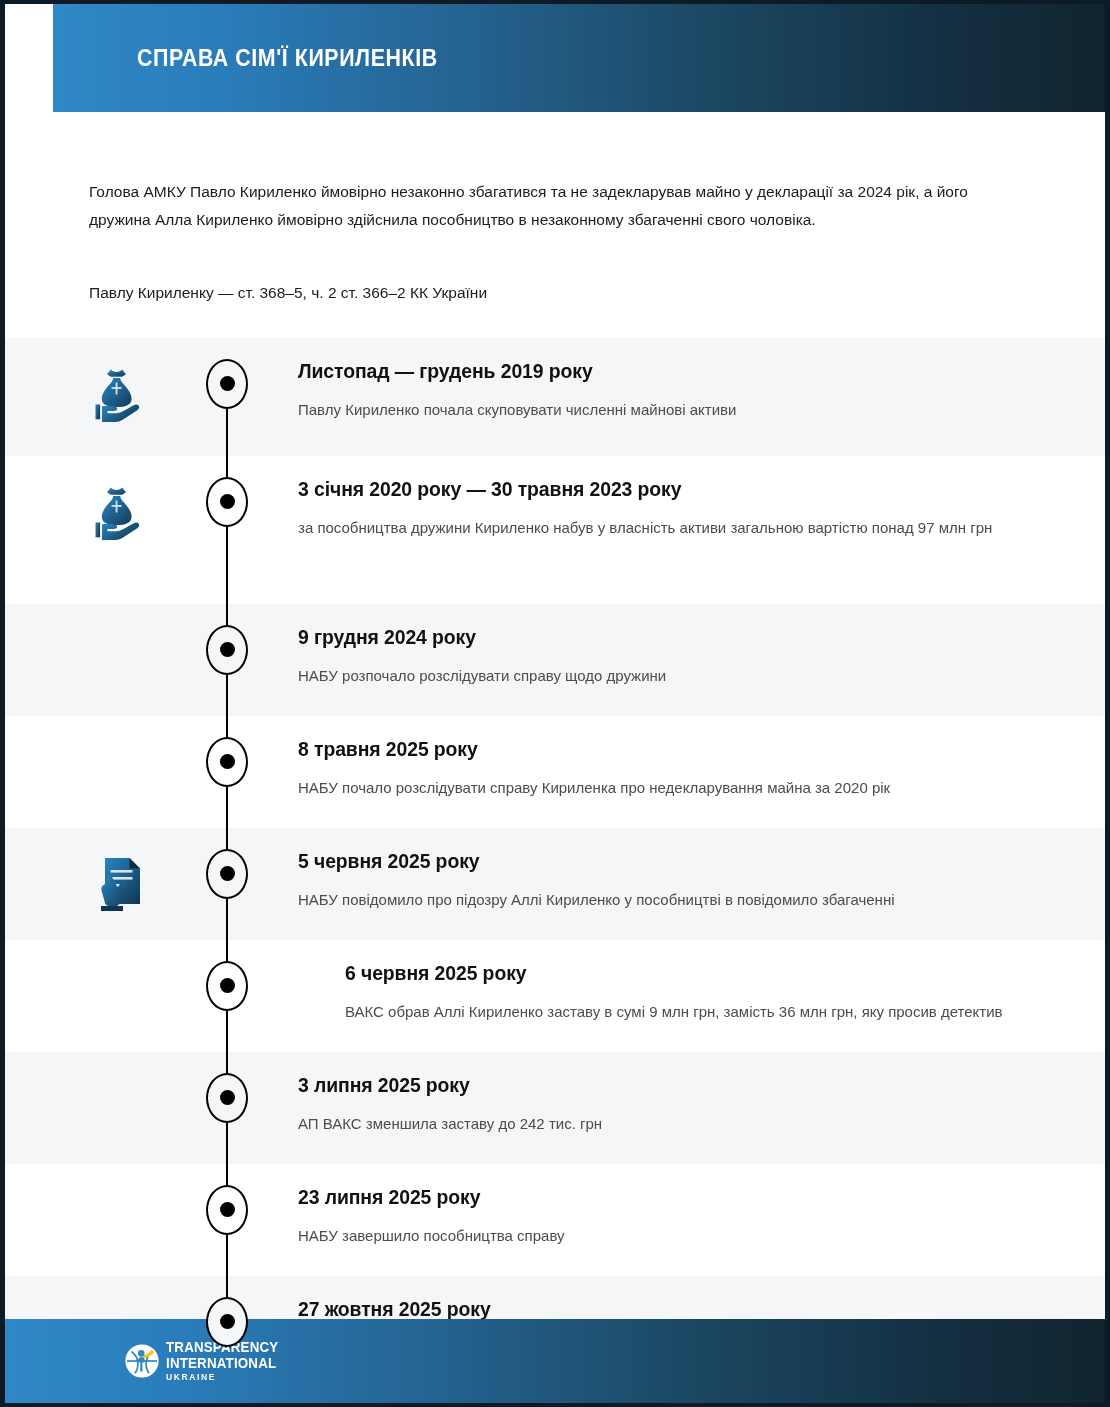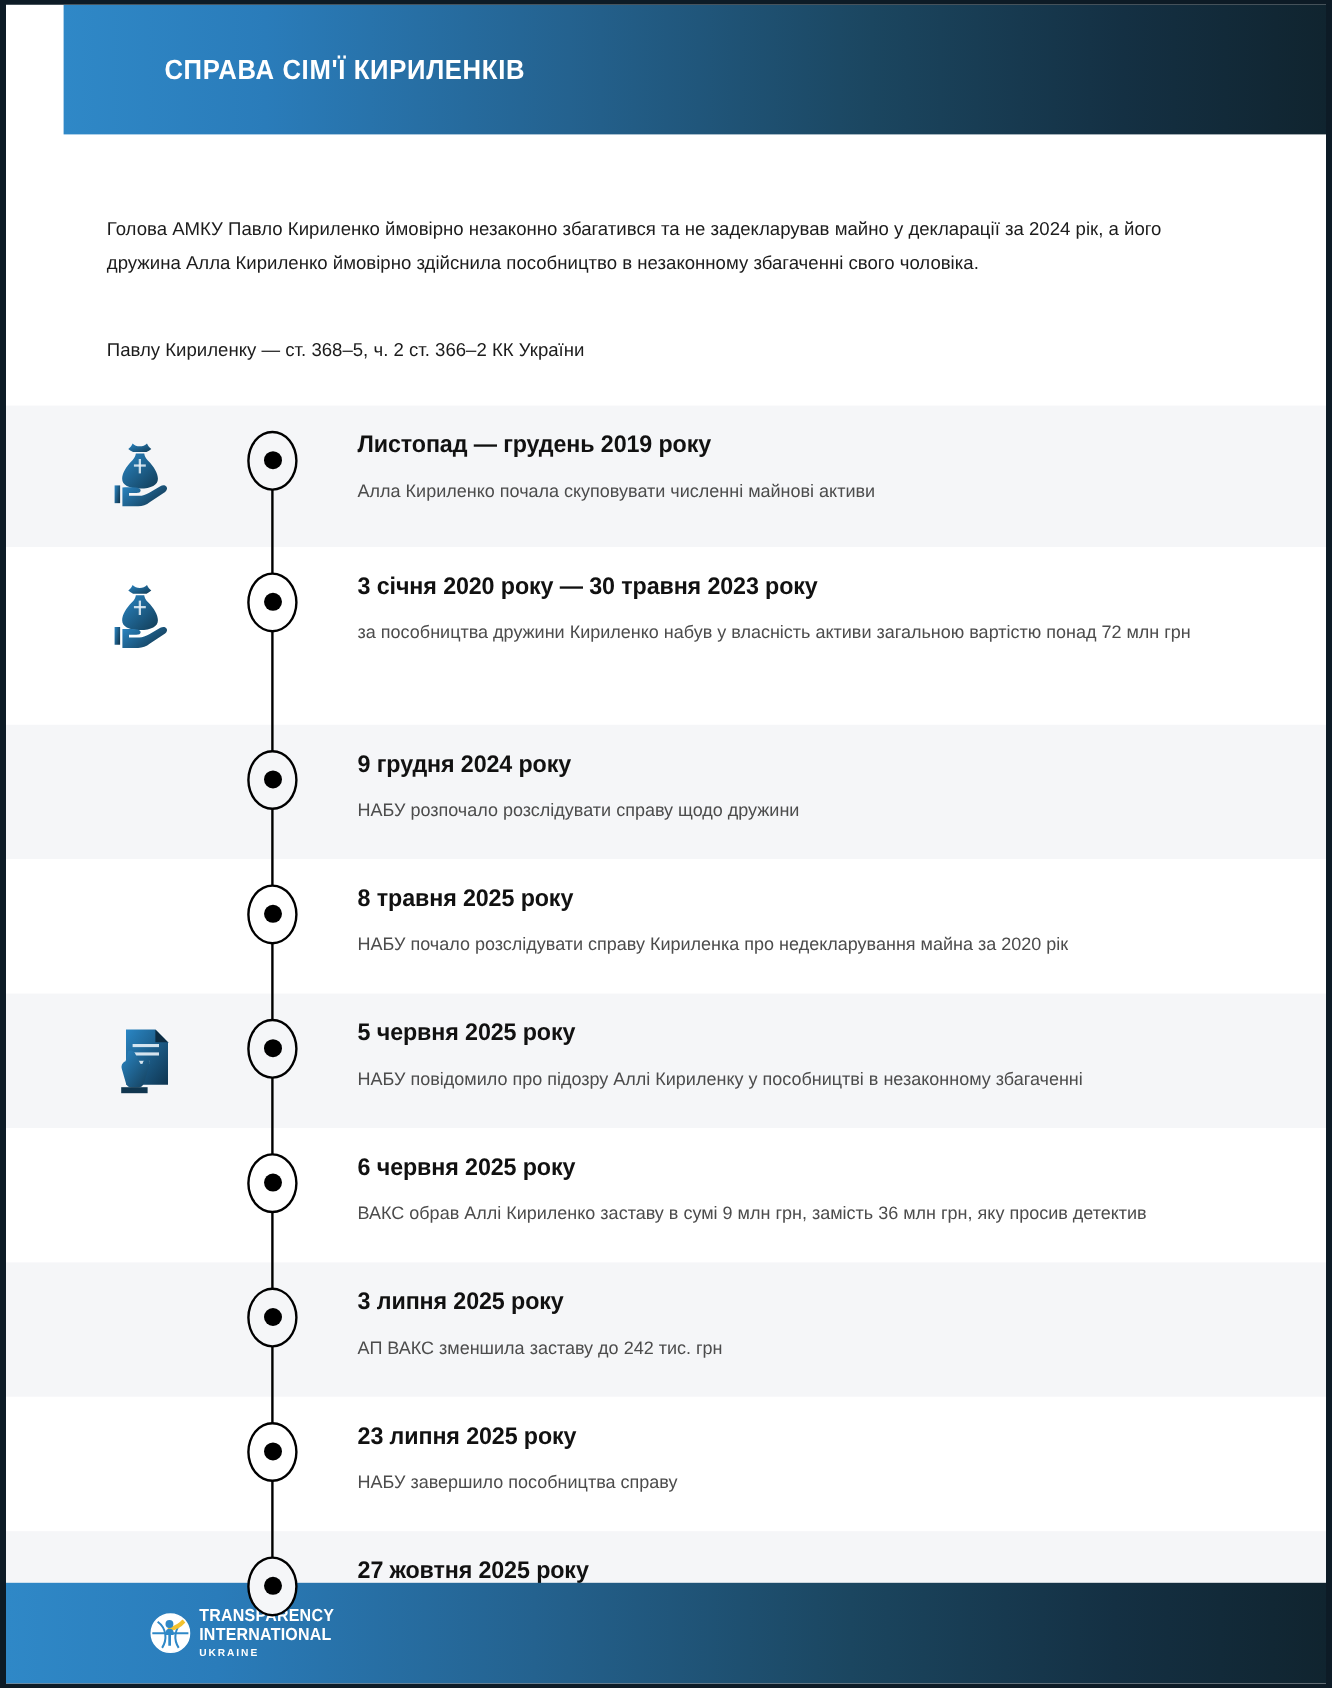--- a/index.html
+++ b/index.html
@@ -213,21 +213,21 @@
     <path d="M10.5 44.5h4.6v14.8h-4.6z" fill="url(#ghand)"></path>
     <path d="M17 46.2c3.6-.2 7.4-.1 11 .1 2.6.2 4.2 1 4.2 2.5 0 1.4-1.4 2.1-3.6 2.1h-6.1v2.3h8.6c2.6 0 5.4-.9 8.3-2.6l9.2-5.4c1.9-1.1 3.8-1.1 5 .3 1.1 1.3.7 3-1 4.4L40 58.3c-3.1 2.5-6.3 3.6-9.8 3.6H17z" fill="url(#ghand)"></path>
   </svg></div>
           <div class="tl-node">
        <div class="node-ring">
          <div class="node-dot"></div>
        </div>
      </div>
      <div class="tl-content">
        <div class="tl-date">Листопад — грудень 2019 року</div>
-       <div class="tl-desc">Алла Кириленко почала скуповувати численні майнові активи</div>
+       <div class="tl-desc">Павлу Кириленко почала скуповувати численні майнові активи</div>
      </div>
         </div>
         <div class="tl-row" style="min-height: 148px;">
           <div class="tl-icon"><svg viewBox="0 0 70 70" width="70" height="70">
     <defs>
       <linearGradient id="gbag" x1="0" y1="0" x2="1" y2="1">
         <stop offset="0" stop-color="#2a86c4"></stop>
                   <stop offset="1" stop-color="#123c56"></stop>
       </linearGradient>
       <linearGradient id="ghand" x1="0" y1="0" x2="1" y2="0.6">
@@ -242,21 +242,21 @@
     <path d="M10.5 44.5h4.6v14.8h-4.6z" fill="url(#ghand)"></path>
     <path d="M17 46.2c3.6-.2 7.4-.1 11 .1 2.6.2 4.2 1 4.2 2.5 0 1.4-1.4 2.1-3.6 2.1h-6.1v2.3h8.6c2.6 0 5.4-.9 8.3-2.6l9.2-5.4c1.9-1.1 3.8-1.1 5 .3 1.1 1.3.7 3-1 4.4L40 58.3c-3.1 2.5-6.3 3.6-9.8 3.6H17z" fill="url(#ghand)"></path>
   </svg></div>
           <div class="tl-node">
        <div class="node-ring">
          <div class="node-dot"></div>
        </div>
      </div>
      <div class="tl-content">
        <div class="tl-date">3 січня 2020 року — 30 травня 2023 року</div>
-       <div class="tl-desc">за пособництва дружини Кириленко набув у власність активи загальною вартістю понад 72 млн грн</div>
+       <div class="tl-desc">за пособництва дружини Кириленко набув у власність активи загальною вартістю понад 97 млн грн</div>
      </div>
         </div>
         <div class="tl-row shaded" style="min-height: 112px;">
           <div class="tl-node">
        <div class="node-ring">
          <div class="node-dot"></div>
        </div>
      </div>
      <div class="tl-content">
        <div class="tl-date">9 грудня 2024 року</div>
@@ -294,24 +294,24 @@
     <path d="M13 28c2.4-1.1 4.5-.3 5.6 2l5.4 10.4 1.3-3.3c.7-1.9 2.2-2.7 3.8-2.1 1.6.6 2.2 2.2 1.6 4L26 54.5c-.9 2.5-2.6 3.8-5 3.8h-5.3c-2.4 0-4-1.3-4.8-3.8L7.6 43c-.9-3 .3-5.5 3-6.6z" fill="url(#ghand2)" transform="translate(9,-2)"></path>
     <rect x="16" y="56" width="22" height="5" fill="#10364f"></rect>
   </svg></div>
           <div class="tl-node">
        <div class="node-ring">
          <div class="node-dot"></div>
        </div>
      </div>
      <div class="tl-content">
        <div class="tl-date">5 червня 2025 року</div>
-       <div class="tl-desc">НАБУ повідомило про підозру Аллі Кириленку у пособництві в незаконному збагаченні</div>
-     </div>
-        </div>
-        <div class="tl-row" style="min-height: 112px;">
+       <div class="tl-desc">НАБУ повідомило про підозру Аллі Кириленко у пособництві в повідомило збагаченні</div>
+     </div>
+        </div>
+        <div class="tl-row" style="min-height: 112px; padding-left: 47px;">
           <div class="tl-node">
        <div class="node-ring">
          <div class="node-dot"></div>
        </div>
      </div>
      <div class="tl-content">
        <div class="tl-date">6 червня 2025 року</div>
        <div class="tl-desc">ВАКС обрав Аллі Кириленко заставу в сумі 9 млн грн, замість 36 млн грн, яку просив детектив</div>
      </div>
         </div>

